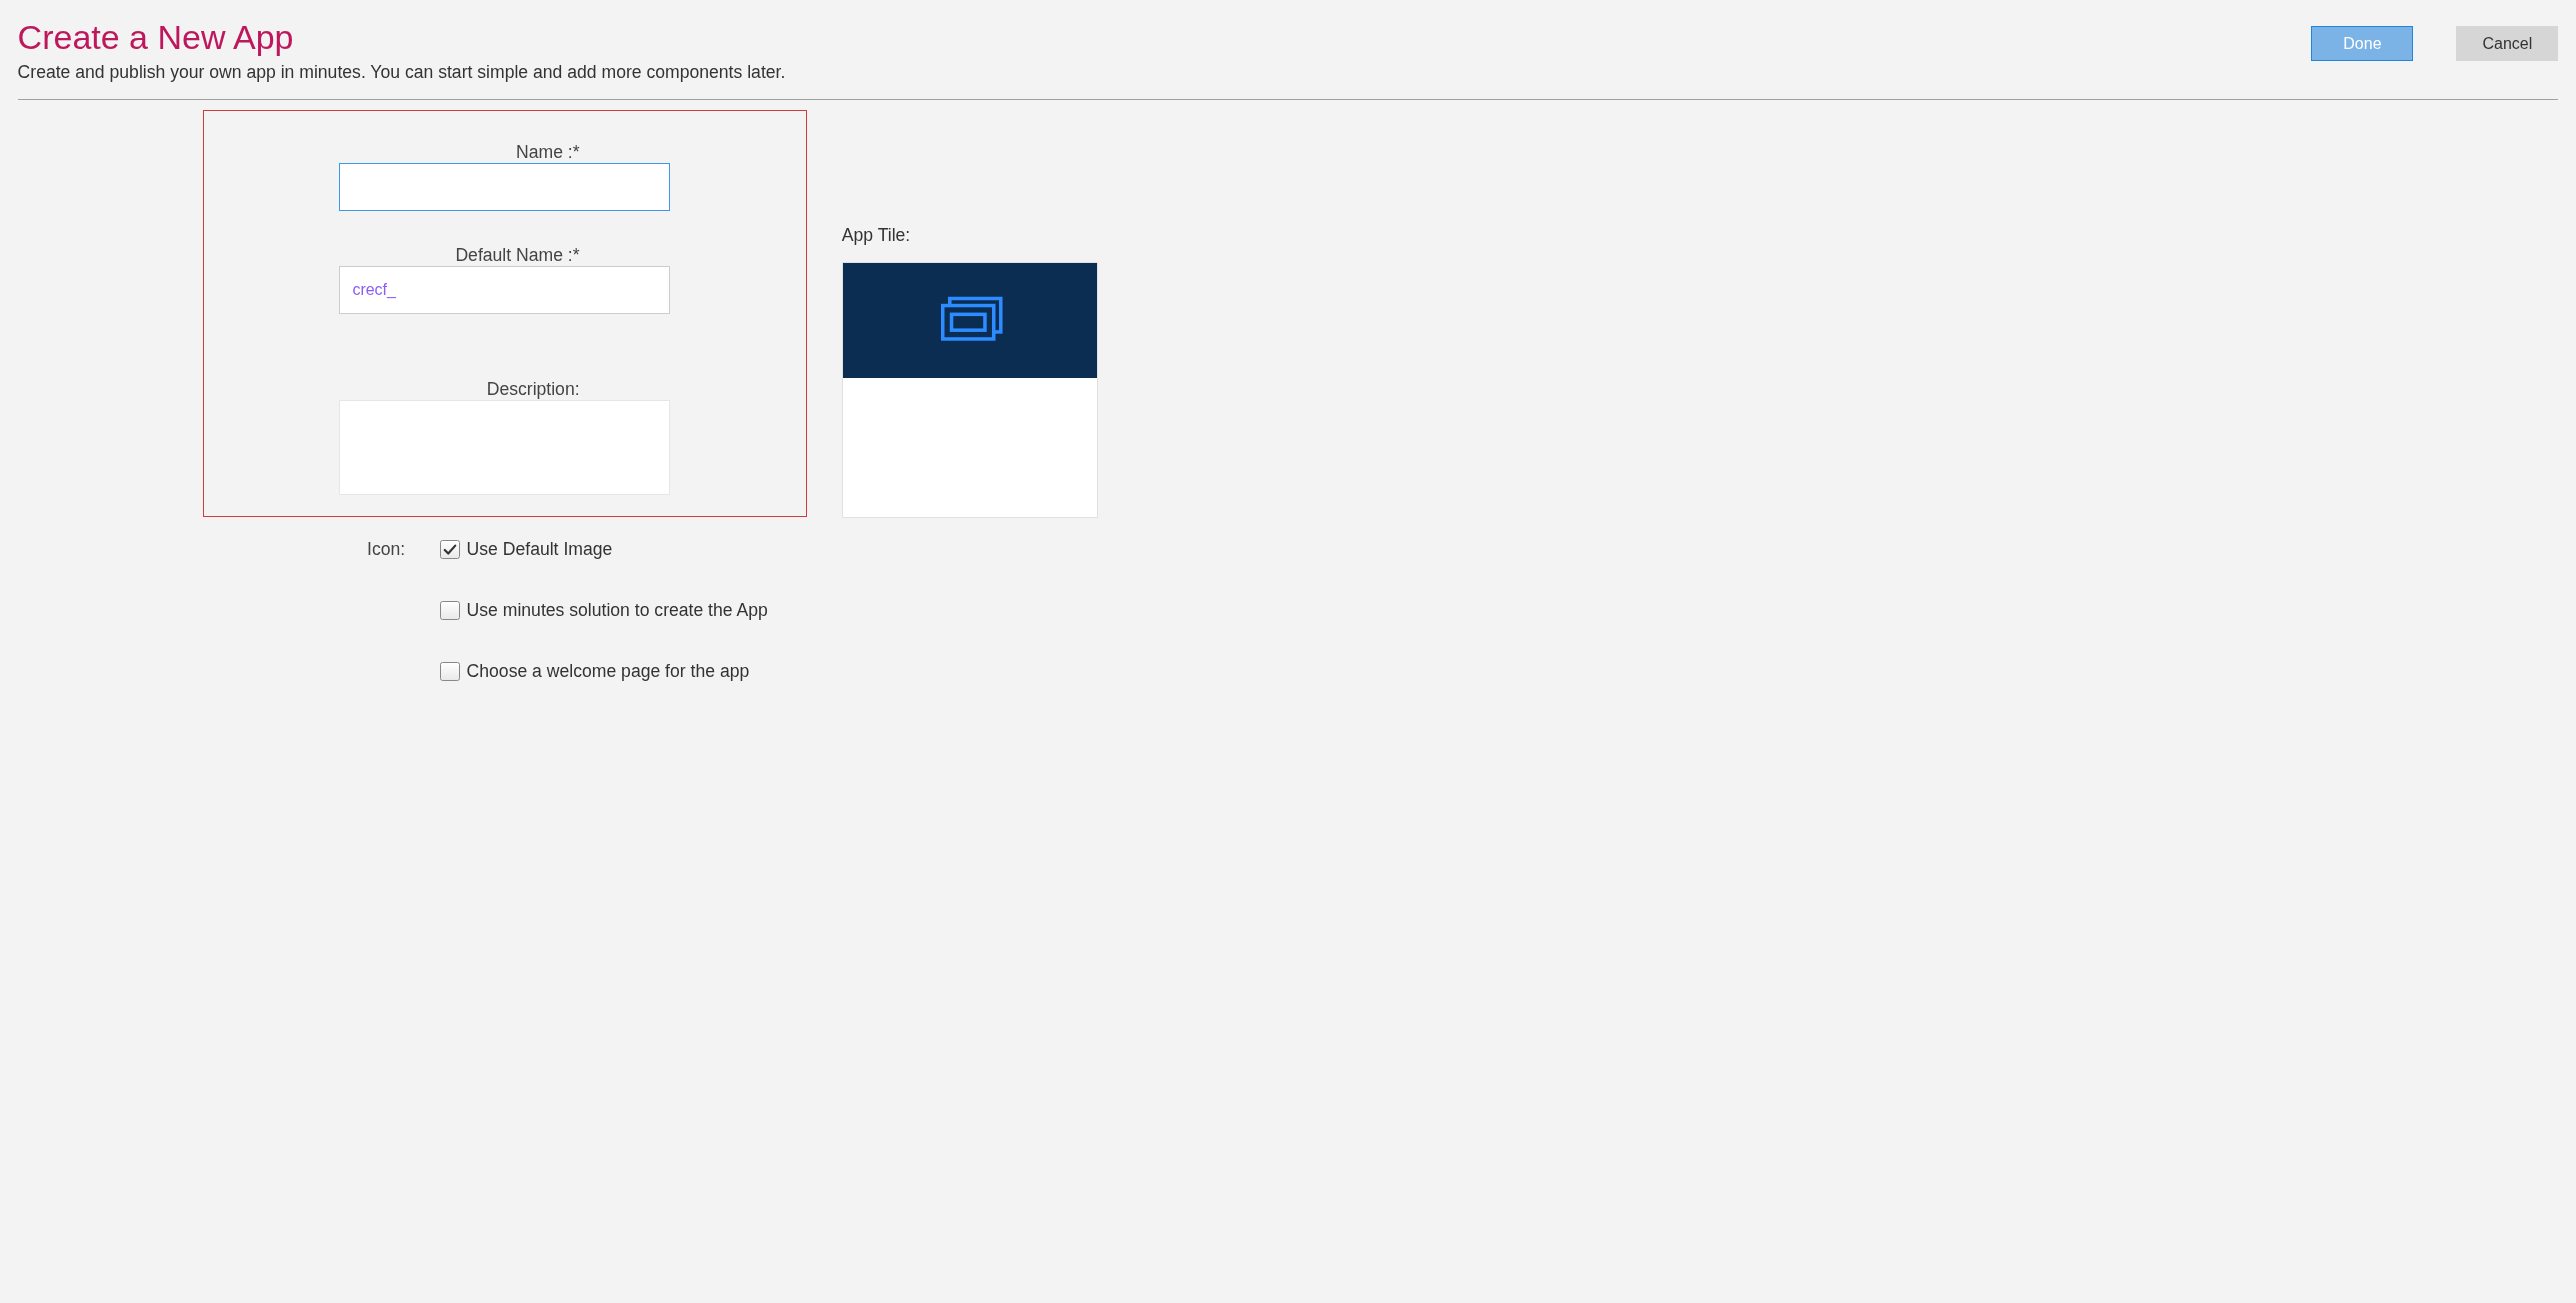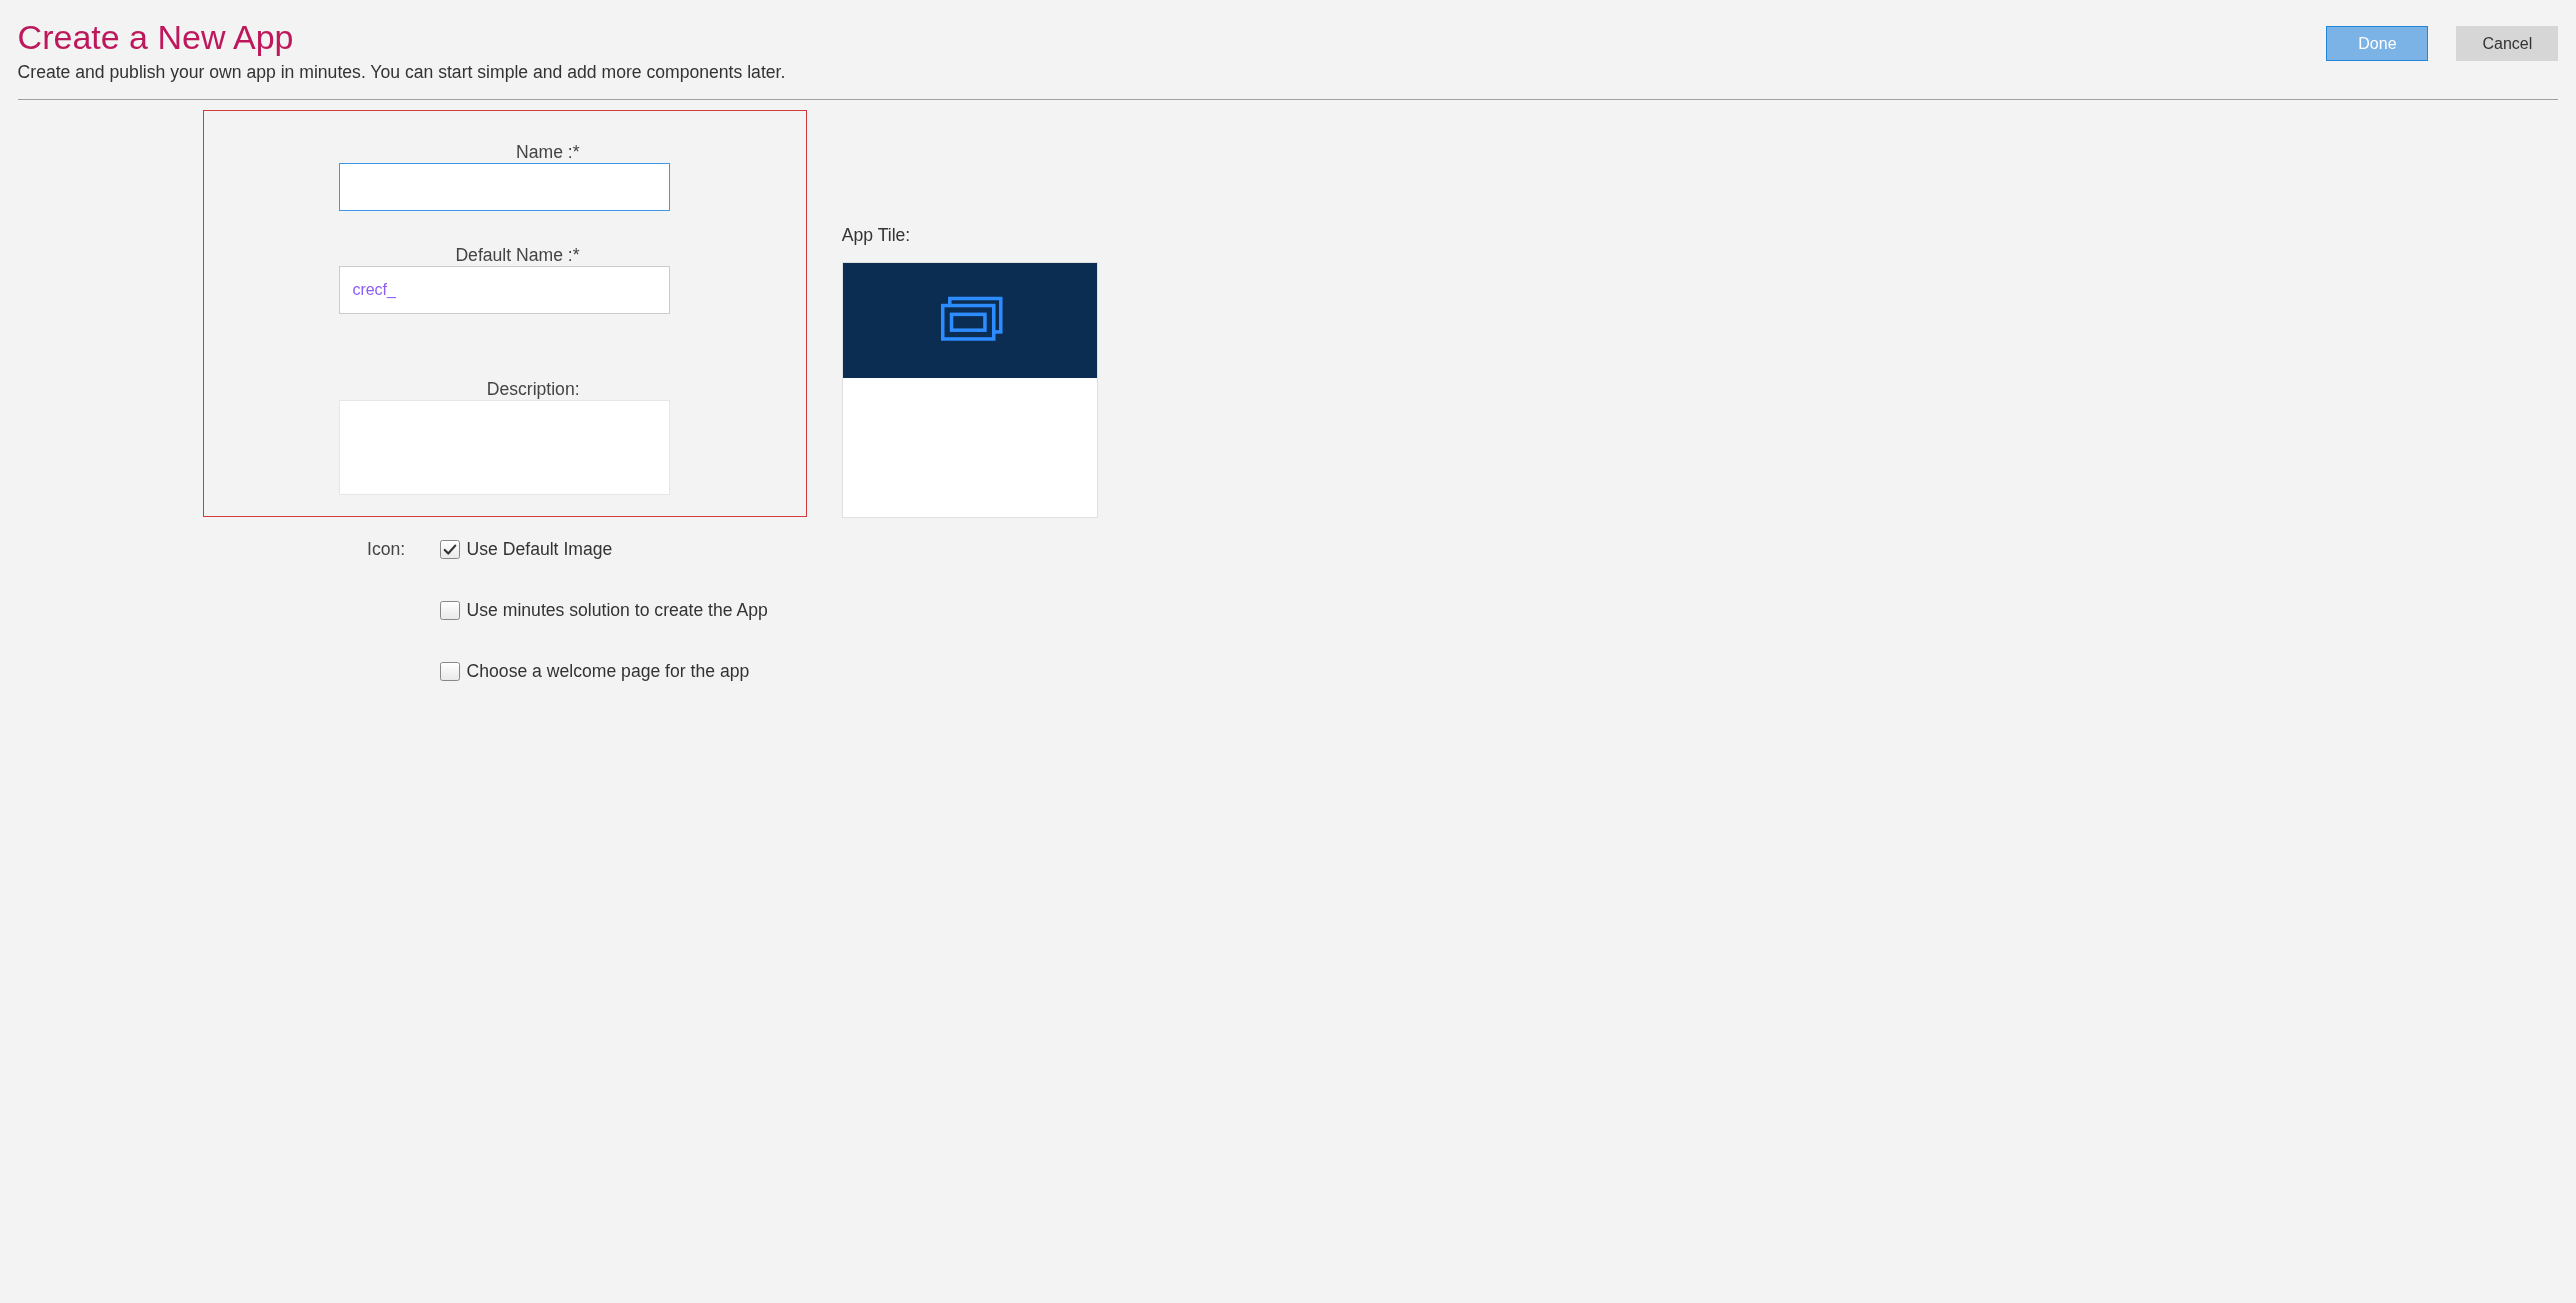--- a/index.html
+++ b/index.html
@@ -27,39 +27,40 @@
     color: #be185d;
   }
   .header-left p {
     font-size: 17.6px;
     font-weight: 400;
     margin: 0;
     color: #333;
   }
   .header-right {
     display: flex;
-    gap: 28px;
+    gap: 16px;
     margin-top: 8.8px;
     padding-left: 45px;
   }
   .btn {
     min-width: 102px;
     height: 35px;
     font-size: 16px;
     border: none;
     cursor: pointer;
   }
   .btn-primary {
     background: #7cb3e6;
     color: #fff;
     border: 1.8px solid #2186d9;
   }
   .btn-secondary {
     background: #d6d6d6;
     color: #333;
+    margin-left: 27px;
   }
   .body {
     display: flex;
     align-items: flex-start;
     gap: 17.6px;
     margin-top: 10.6px;
   }
   .form-col {
     flex: 0 0 auto;
   }

